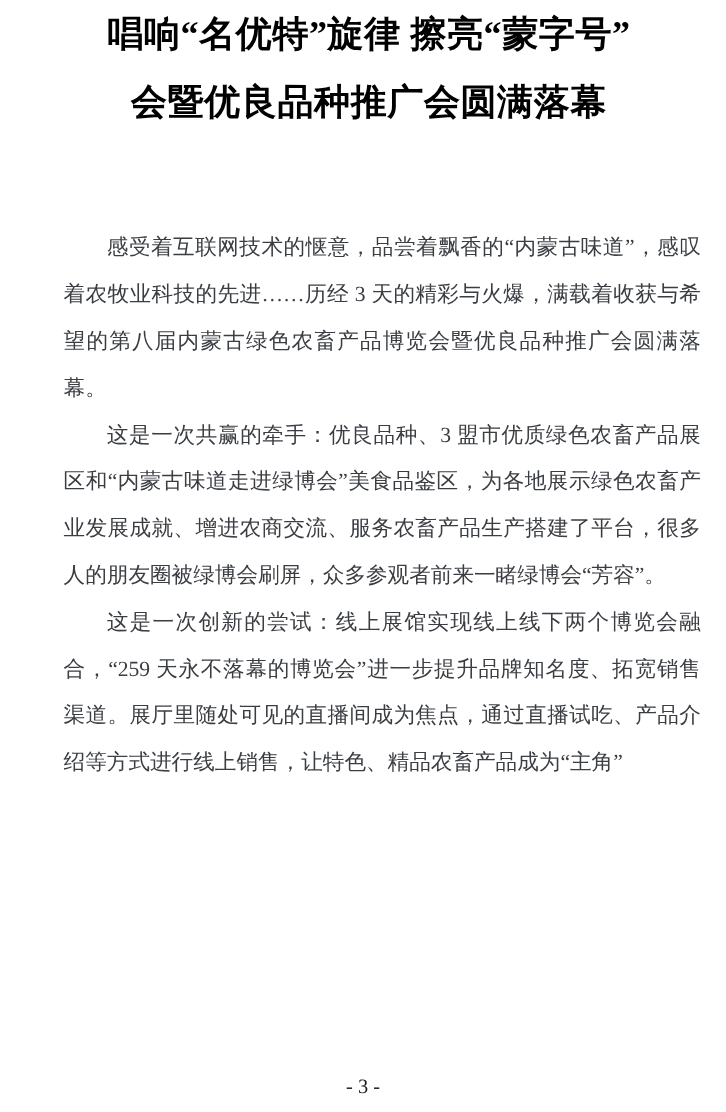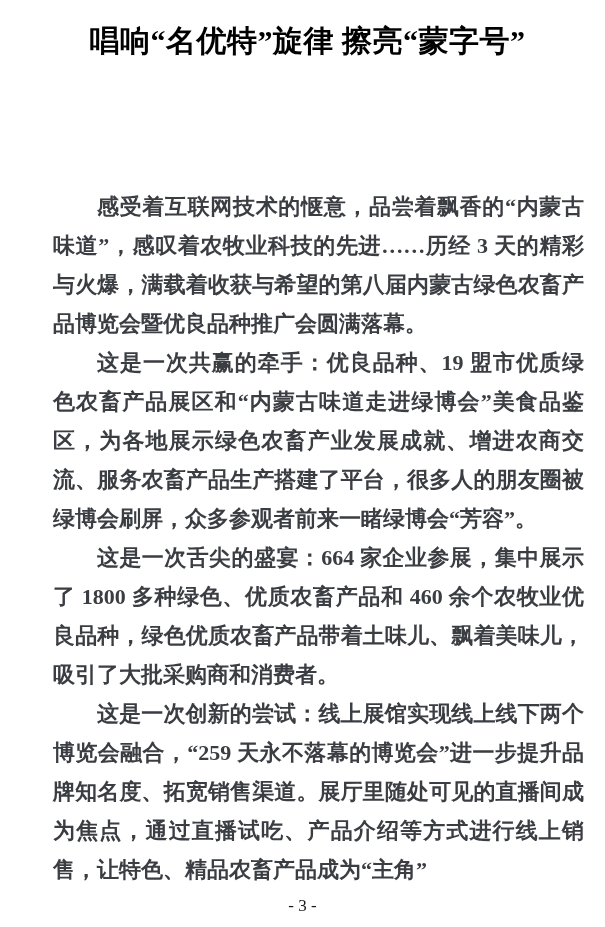--- a/index.html
+++ b/index.html
@@ -10,44 +10,43 @@
   .page {
     position: relative;
     width: 605px;
     height: 927px;
     background: #ffffff;
     overflow: hidden;
     font-family: "Liberation Serif", "DejaVu Serif", serif;
   }
   .title {
     position: absolute;
-    top: 12px;
+    top: 0;
     left: 28px;
     right: 18px;
     text-align: center;
     font-size: 30px;
     font-weight: 900;
     color: #000000;
     line-height: 57px;
     letter-spacing: 0.5px;
   }
   .title-line {
     white-space: nowrap;
   }
   .content {
     position: absolute;
     top: 187px;
     left: 53px;
     width: 531px;
-    font-size: 22px;
+    font-size: 18px;
     line-height: 39px;
     color: #3a3d42;
     text-align: justify;
     text-justify: inter-ideograph;
-    font-weight: bold;
   }
   .content p {
     margin: 0;
     padding: 0;
     text-indent: 2em;
   }
   .footer {
     position: absolute;
     top: 895px;
     left: 0;
@@ -59,24 +58,24 @@
     font-family: "Liberation Serif", "DejaVu Serif", serif;
   }
 </style>
 </head>
 <body>
 
 <div class="page">
 
   <div class="title">
     <div class="title-line">唱响“名优特”旋律 擦亮“蒙字号”</div>
+    <div class="title-line">会暨优良品种推广会圆满落幕</div>
   </div>
 
   <div class="content">
     <p>感受着互联网技术的惬意，品尝着飘香的“内蒙古味道”，感叹着农牧业科技的先进……历经 3 天的精彩与火爆，满载着收获与希望的第八届内蒙古绿色农畜产品博览会暨优良品种推广会圆满落幕。</p>
-    <p>这是一次共赢的牵手：优良品种、19 盟市优质绿色农畜产品展区和“内蒙古味道走进绿博会”美食品鉴区，为各地展示绿色农畜产业发展成就、增进农商交流、服务农畜产品生产搭建了平台，很多人的朋友圈被绿博会刷屏，众多参观者前来一睹绿博会“芳容”。</p>
-    <p>这是一次舌尖的盛宴：664 家企业参展，集中展示了 1800 多种绿色、优质农畜产品和 460 余个农牧业优良品种，绿色优质农畜产品带着土味儿、飘着美味儿，吸引了大批采购商和消费者。</p>
+    <p>这是一次共赢的牵手：优良品种、3 盟市优质绿色农畜产品展区和“内蒙古味道走进绿博会”美食品鉴区，为各地展示绿色农畜产业发展成就、增进农商交流、服务农畜产品生产搭建了平台，很多人的朋友圈被绿博会刷屏，众多参观者前来一睹绿博会“芳容”。</p>
     <p>这是一次创新的尝试：线上展馆实现线上线下两个博览会融合，“259 天永不落幕的博览会”进一步提升品牌知名度、拓宽销售渠道。展厅里随处可见的直播间成为焦点，通过直播试吃、产品介绍等方式进行线上销售，让特色、精品农畜产品成为“主角”</p>
   </div>
 
   <div class="footer">- 3 -</div>
 
 </div>
 
 </body></html>

